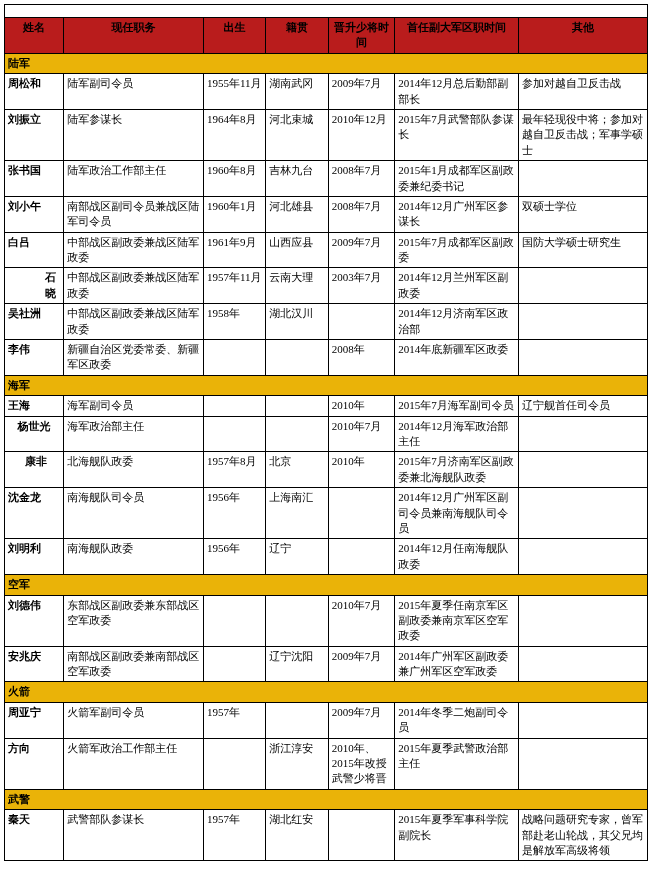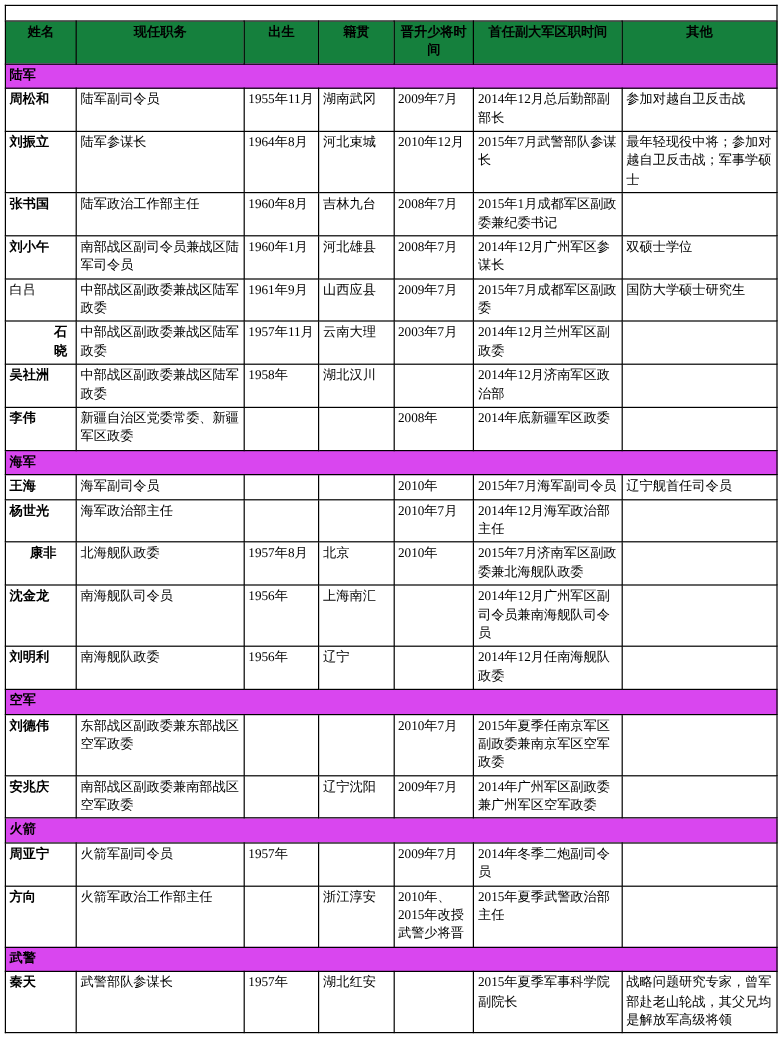--- a/index.html
+++ b/index.html
@@ -29,26 +29,26 @@
     }
     th, td {
       border: 1px solid #000;
       padding: 2px 3px;
       vertical-align: top;
       line-height: 1.4;
     }
     thead th {
       text-align: center;
       font-weight: bold;
-      background: #15803d;
+      background: #b91c1c;
       font-size: 11px;
     }
     .section-header td {
       font-weight: bold;
-      background: #d946ef;
+      background: #eab308;
       padding: 2px 3px;
     }
     td { font-size: 11px; }
     .col-name { width: 42px; }
     .col-job { width: 130px; }
     .col-birth { width: 58px; }
     .col-籍贯 { width: 58px; }
     .col-promote { width: 62px; }
     .col-first { width: 115px; }
     .col-other { width: 120px; }
@@ -104,21 +104,21 @@
         <tr>
           <td style="font-weight: bold;">刘小午</td>
           <td>南部战区副司令员兼战区陆军司令员</td>
           <td>1960年1月</td>
           <td>河北雄县</td>
           <td>2008年7月</td>
           <td>2014年12月广州军区参谋长</td>
           <td>双硕士学位</td>
         </tr>
         <tr>
-          <td style="font-weight: normal; margin-top: 28px;">白吕</td>
+          <td style="font-weight: bold; margin-top: 28px;">白吕</td>
           <td>中部战区副政委兼战区陆军政委</td>
           <td>1961年9月</td>
           <td>山西应县</td>
           <td>2009年7月</td>
           <td>2015年7月成都军区副政委</td>
           <td>国防大学硕士研究生</td>
         </tr>
         <tr>
           <td style="font-weight: bold; padding-left: 40px;">石晓</td>
           <td>中部战区副政委兼战区陆军政委</td>
@@ -152,21 +152,21 @@
         <tr>
           <td style="font-weight: bold;">王海</td>
           <td>海军副司令员</td>
           <td></td>
           <td></td>
           <td>2010年</td>
           <td>2015年7月海军副司令员</td>
           <td>辽宁舰首任司令员</td>
         </tr>
         <tr>
-          <td style="font-weight: bold;">杨世光</td>
+          <td style="font-weight: bold; text-align: center;">杨世光</td>
           <td>海军政治部主任</td>
           <td></td>
           <td></td>
           <td>2010年7月</td>
           <td>2014年12月海军政治部主任</td>
           <td></td>
         </tr>
         <tr>
           <td style="font-weight: bold; padding-left: 20px;">康非</td>
           <td>北海舰队政委</td>

